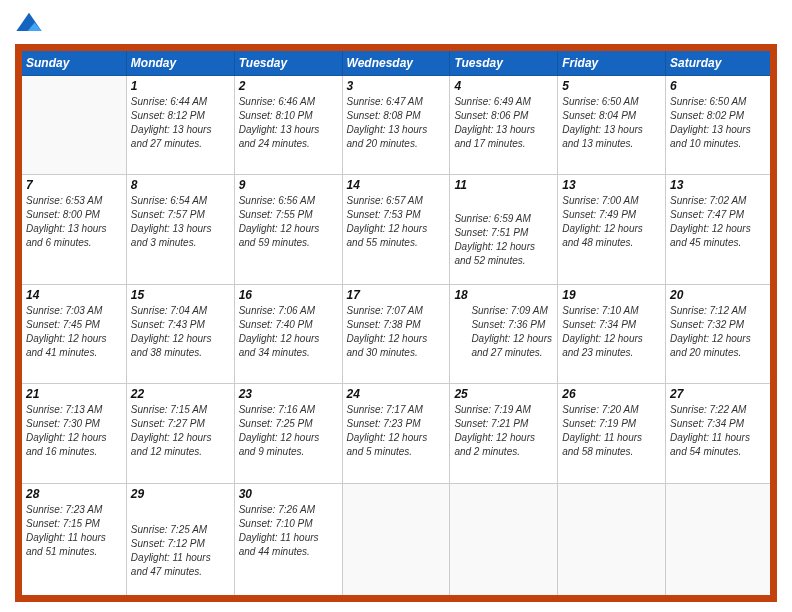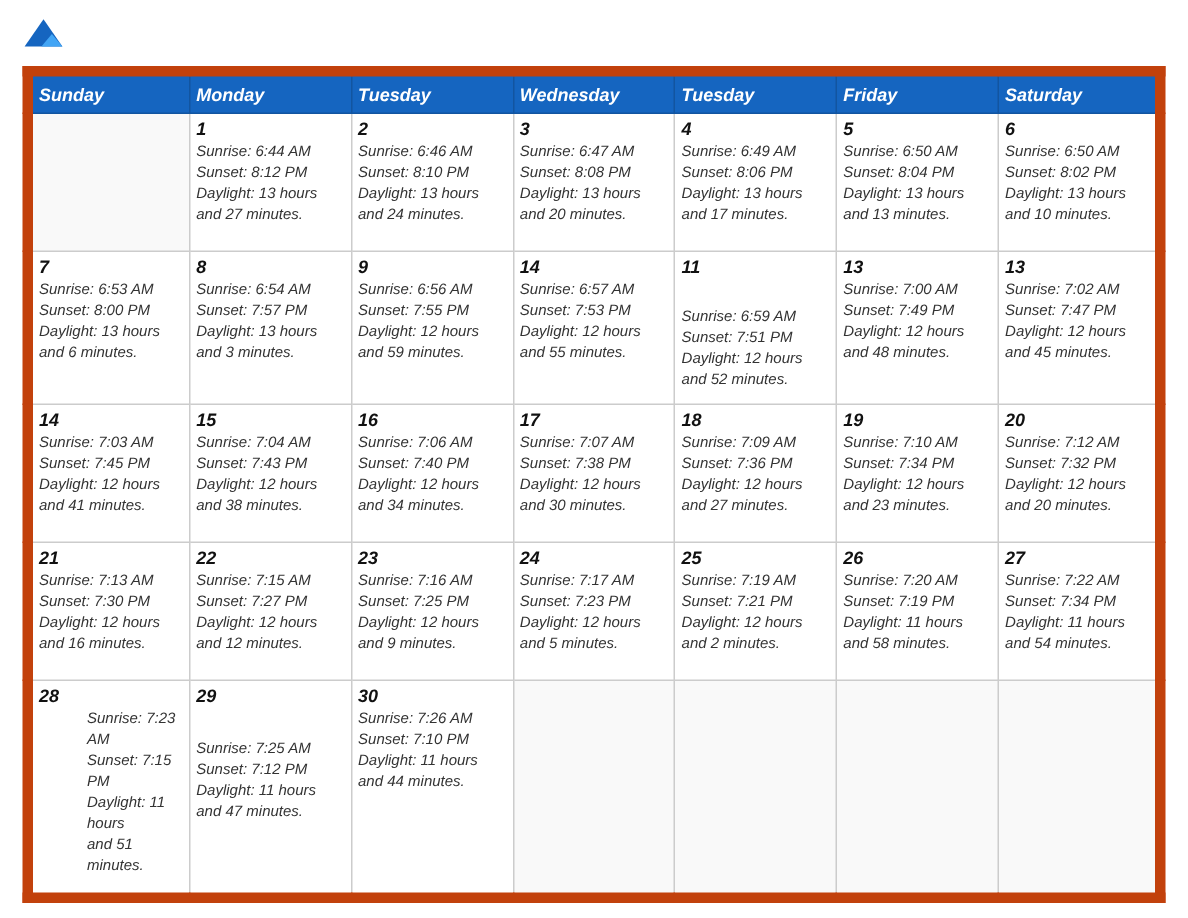--- a/index.html
+++ b/index.html
@@ -247,21 +247,21 @@
           </td>
           <td>
             <span class="day-number">17</span>
             <div class="day-info" style="white-space: pre-line;">Sunrise: 7:07 AM
 Sunset: 7:38 PM
 Daylight: 12 hours
 and 30 minutes.</div>
           </td>
           <td>
             <span class="day-number">18</span>
-            <div class="day-info" style="white-space: pre-line;">Sunrise: 7:09 AM
+            <div class="day-info" style="white-space: pre-line; margin-left: 17px;">Sunrise: 7:09 AM
 Sunset: 7:36 PM
 Daylight: 12 hours
 and 27 minutes.</div>
           </td>
           <td>
             <span class="day-number">19</span>
             <div class="day-info" style="white-space: pre-line;">Sunrise: 7:10 AM
 Sunset: 7:34 PM
 Daylight: 12 hours
 and 23 minutes.</div>
@@ -321,21 +321,21 @@
             <span class="day-number">27</span>
             <div class="day-info" style="white-space: pre-line;">Sunrise: 7:22 AM
 Sunset: 7:34 PM
 Daylight: 11 hours
 and 54 minutes.</div>
           </td>
         </tr>
         <tr>
           <td>
             <span class="day-number">28</span>
-            <div class="day-info" style="white-space: pre-line; margin-left: 32px;">Sunrise: 7:23 AM
+            <div class="day-info" style="white-space: pre-line;">Sunrise: 7:23 AM
 Sunset: 7:15 PM
 Daylight: 11 hours
 and 51 minutes.</div>
           </td>
           <td>
             <span class="day-number">29</span>
             <div class="day-info" style="white-space: pre-line; margin-top: 22px;">Sunrise: 7:25 AM
 Sunset: 7:12 PM
 Daylight: 11 hours
 and 47 minutes.</div>

